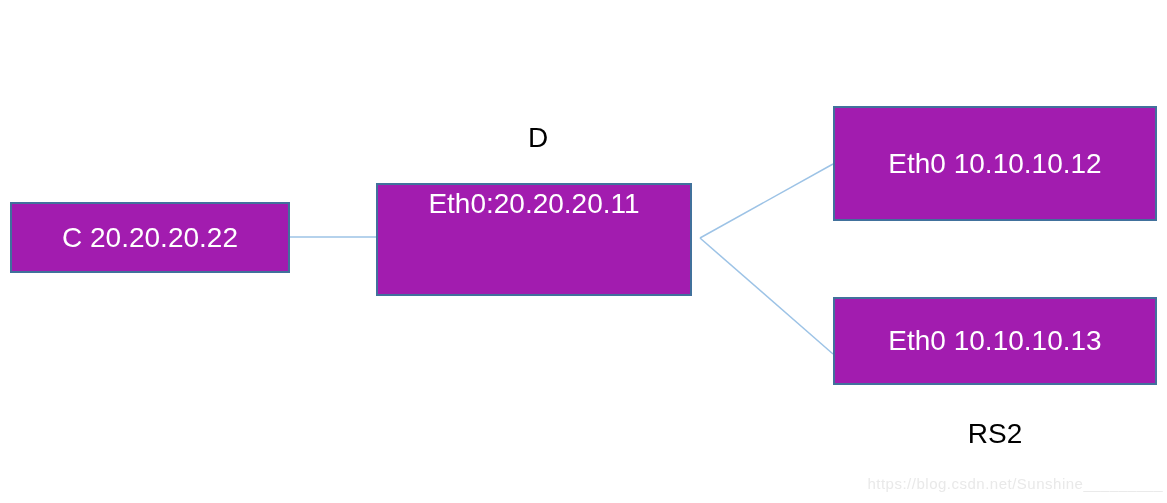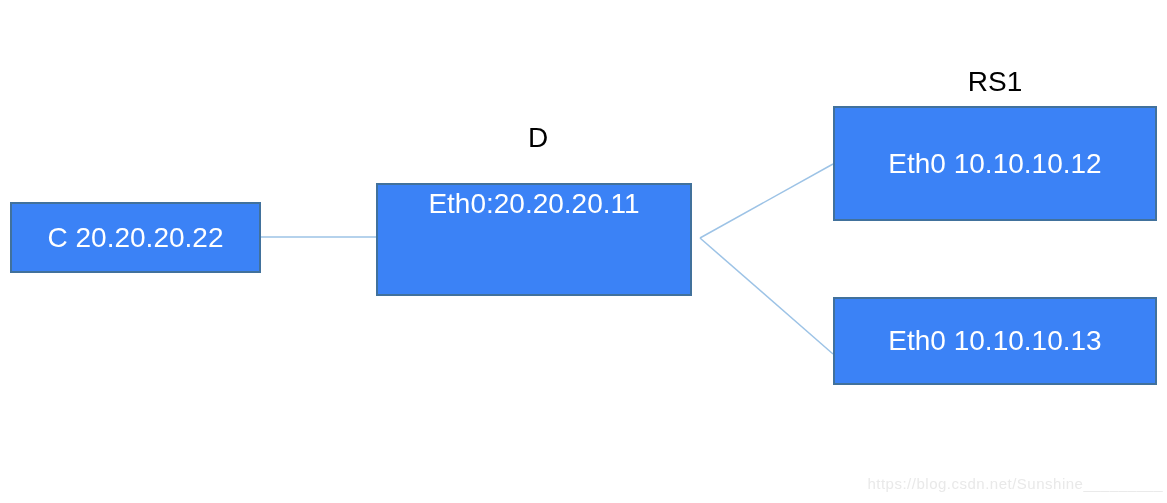--- a/index.html
+++ b/index.html
@@ -17,34 +17,34 @@
   }
   .connectors {
     position: absolute;
     top: 0;
     left: 0;
     width: 1167px;
     height: 503px;
   }
   .node {
     position: absolute;
-    background: #3b82f6;
+    background: #a21caf;
     border: 2px solid #41719c;
     box-sizing: border-box;
     display: flex;
     flex-direction: column;
     align-items: center;
     justify-content: center;
     color: #ffffff;
     font-size: 28px;
     line-height: 38px;
     text-align: center;
     white-space: nowrap;
   }
-  .node-client { left: 10px;  top: 202px; width: 251px; height: 71px; }
+  .node-client { left: 10px;  top: 202px; width: 280px; height: 71px; }
   .node-director { left: 376px; top: 183px; width: 316px; height: 113px; justify-content: space-between; }
   .node-rs1 { left: 833px; top: 106px; width: 324px; height: 115px; }
   .node-rs2 { left: 833px; top: 297px; width: 324px; height: 88px; }
   .shape-title {
     position: absolute;
     width: 324px;
     color: #000000;
     font-size: 28px;
     line-height: 32px;
     text-align: center;
@@ -76,24 +76,24 @@
 
   <div class="node node-client">
     <span>C 20.20.20.22</span>
   </div>
 
   <div class="shape-title title-d">D</div>
   <div class="node node-director">
     <span>Eth0:20.20.20.11</span>
   </div>
 
-  <div class="shape-title title-rs1">RS1</div>
   <div class="node node-rs1">
     <span>Eth0 10.10.10.12</span>
   </div>
 
+  <div class="shape-title title-rs2">RS2</div>
   <div class="node node-rs2">
     <span>Eth0 10.10.10.13</span>
   </div>
 
   <div class="watermark">https://blog.csdn.net/Sunshine_________</div>
 
 </div>
 
 </body></html>

